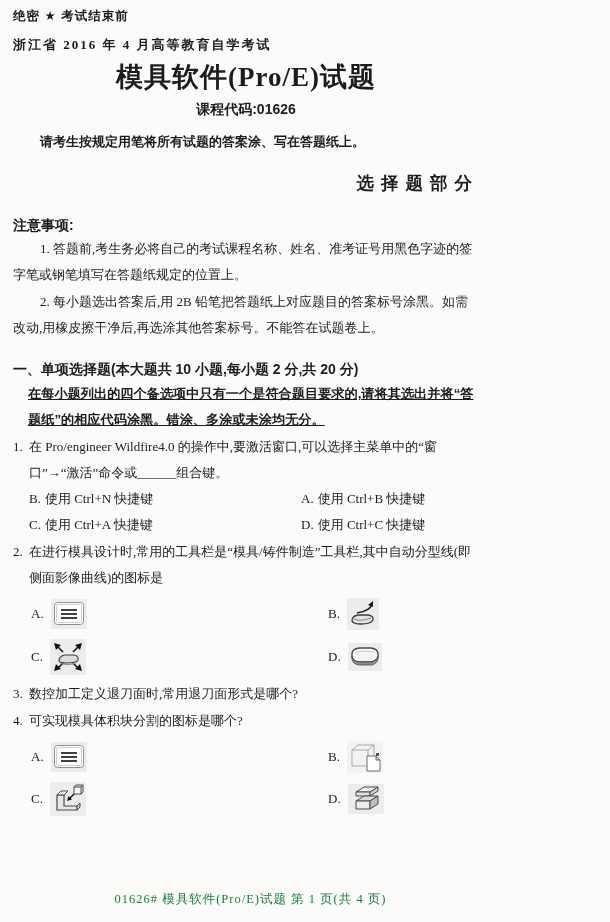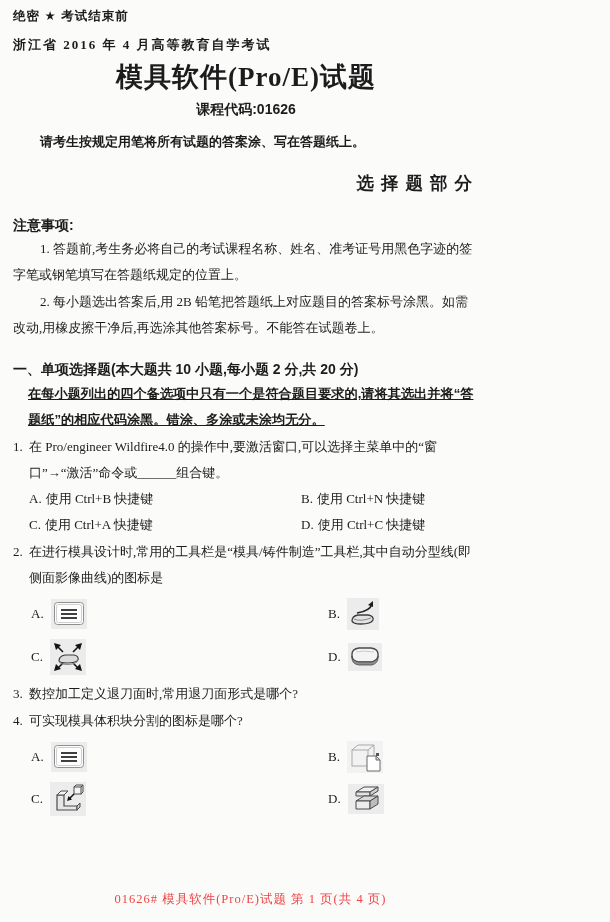--- a/index.html
+++ b/index.html
@@ -45,21 +45,21 @@
   .opts{display:grid;grid-template-columns:272px auto;
         padding-left:16px;font-size:13px;line-height:26px;}
   .opt .olabel{margin-right:4px;}
 
   .iopts{display:grid;grid-template-columns:297px auto;row-gap:9px;
          padding-left:18px;margin:7px 0 6px 0;font-size:13px;}
   .iopt{display:flex;align-items:center;gap:7px;}
   .iopt svg{display:block;}
 
   .footer{position:absolute;left:0;right:0;bottom:14px;text-align:center;
-          font-size:12.5px;letter-spacing:1px;color:#ef4444;}
+          font-size:12.5px;letter-spacing:1px;color:#15803d;}
 </style>
 </head>
 <body>
 
 <div class="page">
 
   <div class="secrecy">绝密 ★ 考试结束前</div>
 
   <div class="title1">浙江省 2016 年 4 月高等教育自学考试</div>
   <div class="title2">模具软件(Pro/E)试题</div>
@@ -74,22 +74,22 @@
   <p class="note">2. 每小题选出答案后,用 2B 铅笔把答题纸上对应题目的答案标号涂黑。如需改动,用橡皮擦干净后,再选涂其他答案标号。不能答在试题卷上。</p>
 
   <div class="secHeading">一、单项选择题(本大题共 10 小题,每小题 2 分,共 20 分)</div>
   <div class="secIntro">在每小题列出的四个备选项中只有一个是符合题目要求的,请将其选出并将“答题纸”的相应代码涂黑。错涂、多涂或未涂均无分。</div>
 
   <p class="q">
     <span class="qnum">1.</span>
     <span>在 Pro/engineer Wildfire4.0 的操作中,要激活窗口,可以选择主菜单中的“窗口”→“激活”命令或______组合键。</span>
   </p>
   <div class="opts">
+    <div class="opt"><span class="olabel">B.</span><span>使用 Ctrl+N 快捷键</span></div>
     <div class="opt"><span class="olabel">A.</span><span>使用 Ctrl+B 快捷键</span></div>
-    <div class="opt"><span class="olabel">B.</span><span>使用 Ctrl+N 快捷键</span></div>
     <div class="opt"><span class="olabel">C.</span><span>使用 Ctrl+A 快捷键</span></div>
     <div class="opt"><span class="olabel">D.</span><span>使用 Ctrl+C 快捷键</span></div>
   </div>
 
   <p class="q">
     <span class="qnum">2.</span>
     <span>在进行模具设计时,常用的工具栏是“模具/铸件制造”工具栏,其中自动分型线(即侧面影像曲线)的图标是</span>
   </p>
   <div class="iopts">
     <div class="iopt">

